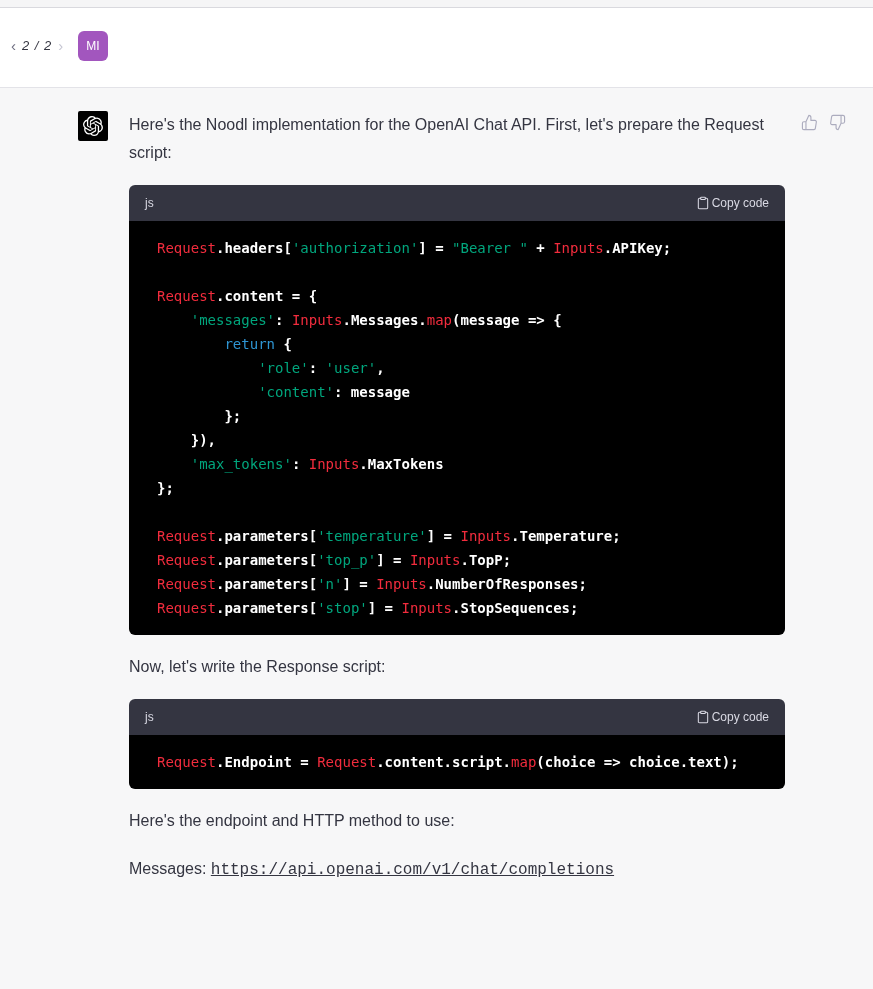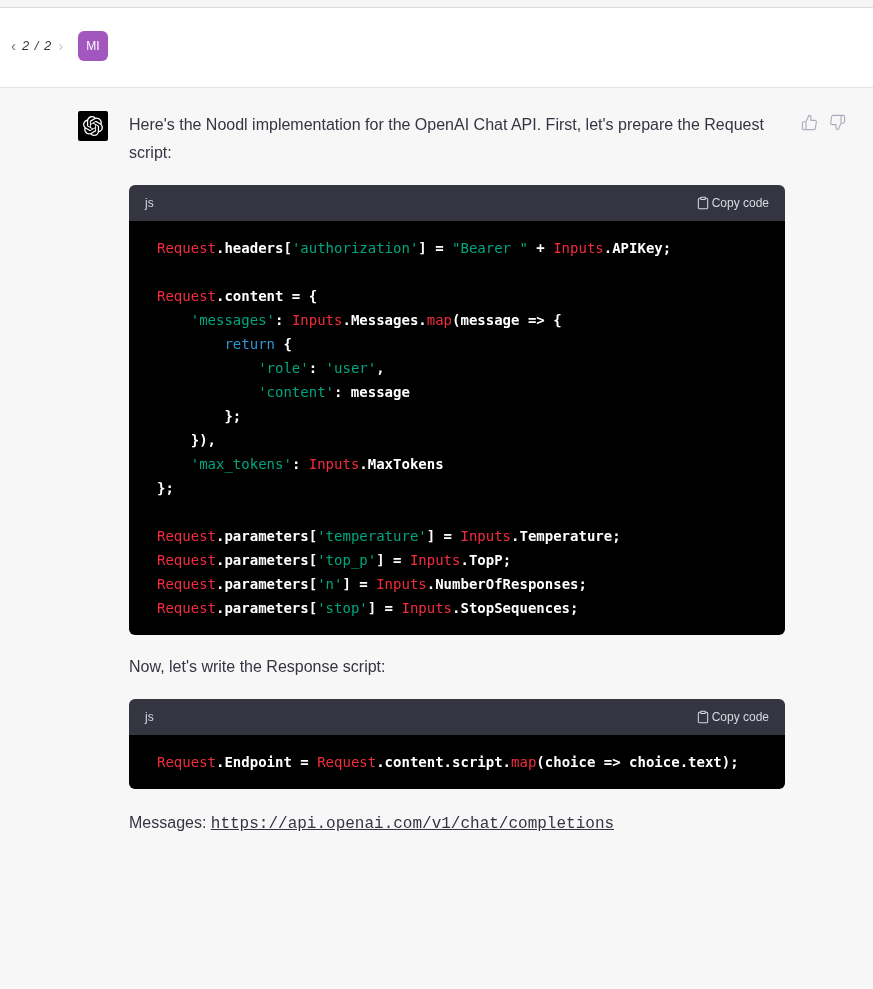--- a/index.html
+++ b/index.html
@@ -115,20 +115,21 @@
             <svg viewBox="0 0 24 24" aria-hidden="true">
               <path d="M16 4h2a2 2 0 0 1 2 2v14a2 2 0 0 1-2 2H6a2 2 0 0 1-2-2V6a2 2 0 0 1 2-2h2"></path>
               <rect x="8" y="2" width="8" height="4" rx="1" ry="1"></rect>
             </svg>
             <span>Copy code</span>
           </button>
         </div>
         <div class="code-body"><div class="code-line"><span class="tok-r">Request</span><span class="tok-p">.Endpoint = </span><span class="tok-r">Request</span><span class="tok-p">.content.script.</span><span class="tok-r">map</span><span class="tok-p">(choice =&gt; choice.text);</span></div></div>
       </div>
 
+      <p class="msg-text p-after-code">Here's the endpoint and HTTP method to use:</p>
 
       <p class="msg-text p-endpoint"><span>Messages: </span><a class="endpoint-link">https://api.openai.com/v1/chat/completions</a></p>
     </div>
 
     <div class="actions">
       <button class="action-btn">
         <svg viewBox="0 0 24 24" aria-hidden="true">
           <path d="M14 9V5a3 3 0 0 0-3-3l-4 9v11h11.28a2 2 0 0 0 2-1.7l1.38-9a2 2 0 0 0-2-2.3zM7 22H4a2 2 0 0 1-2-2v-7a2 2 0 0 1 2-2h3"></path>
         </svg>
       </button>

